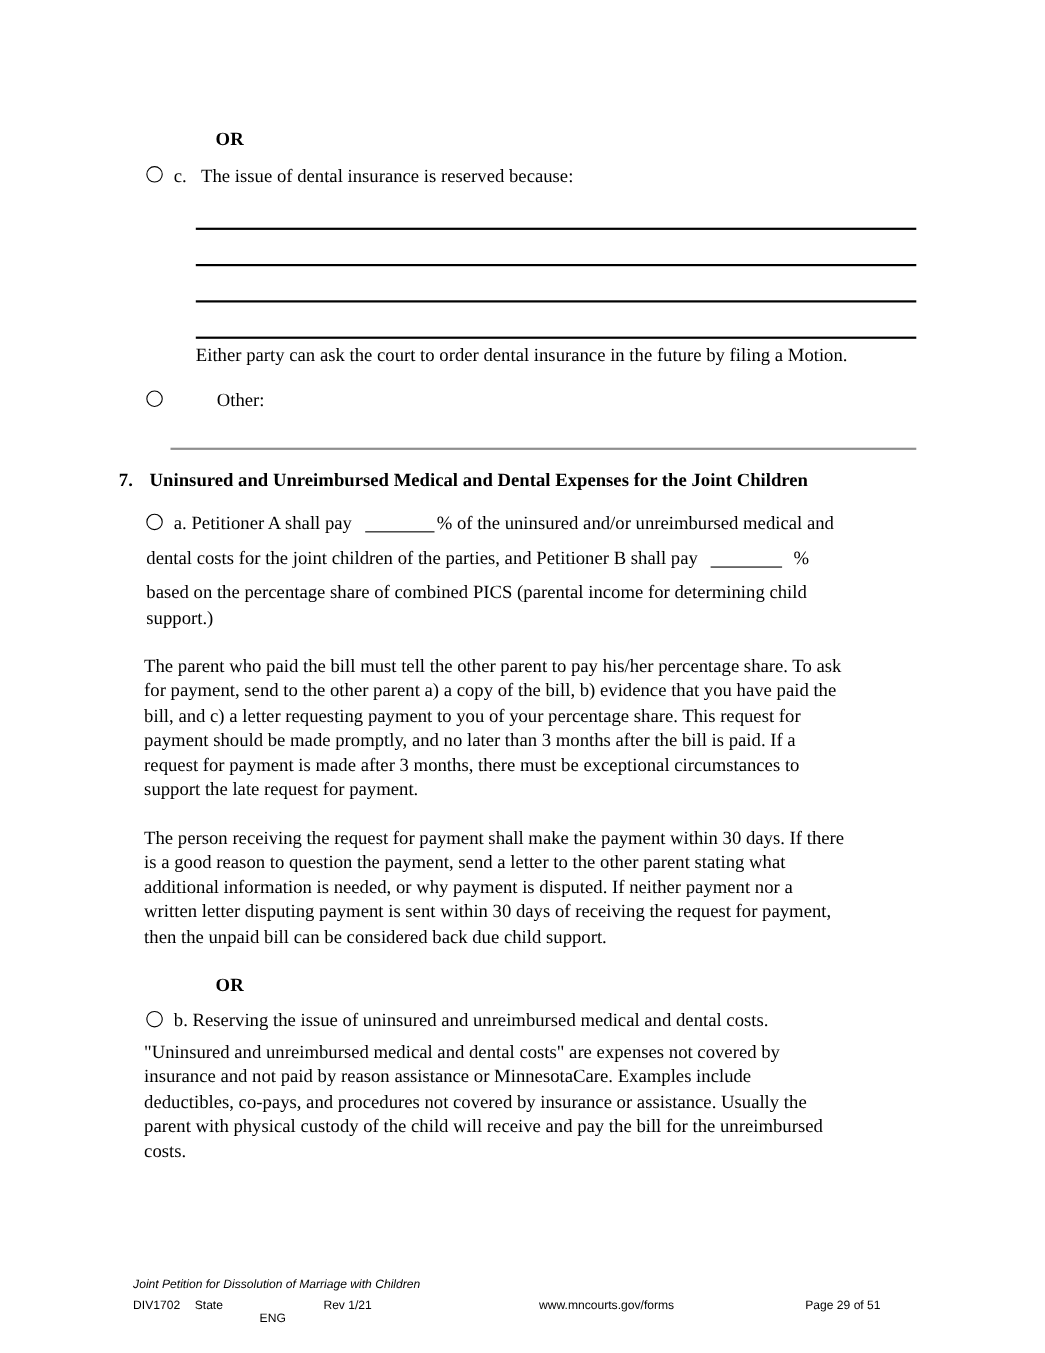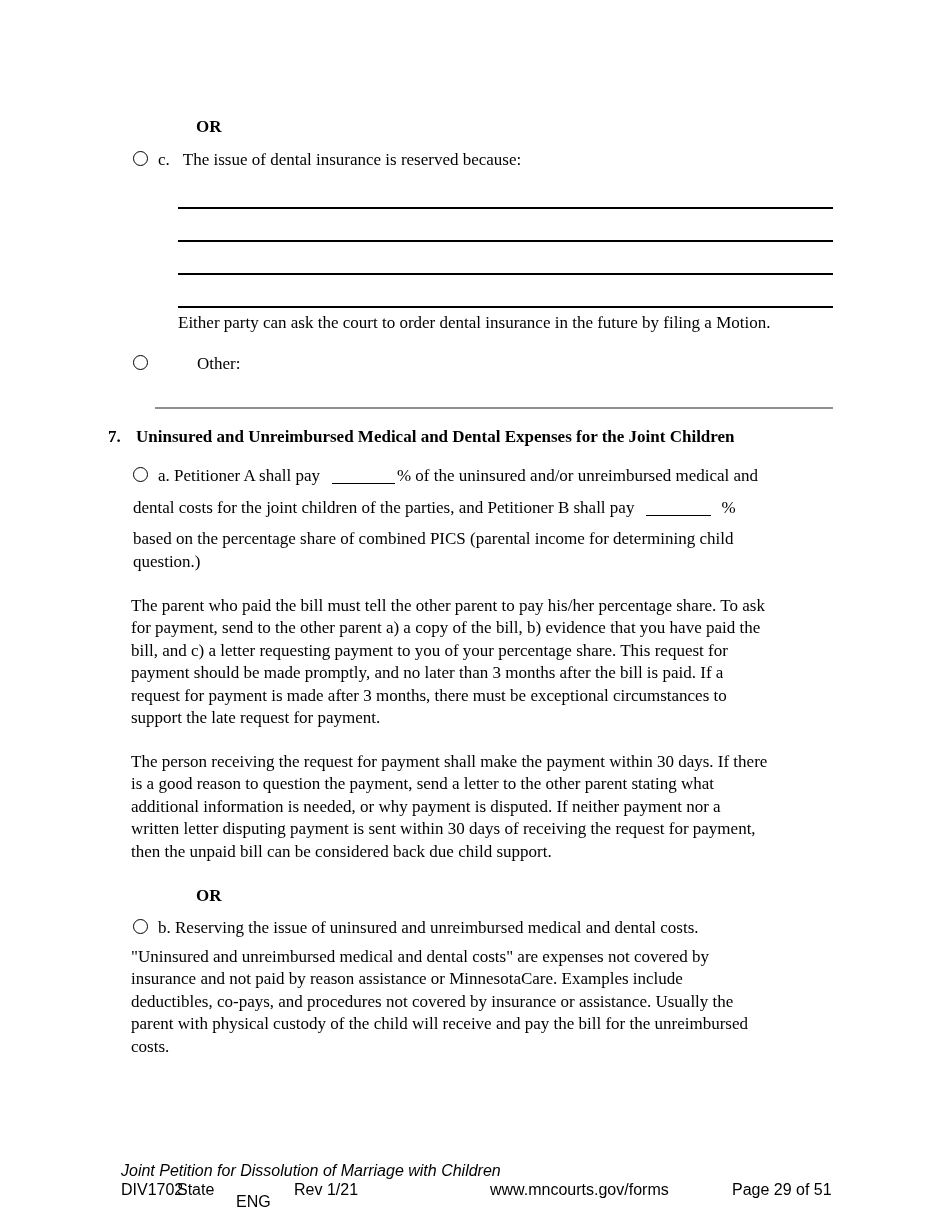--- a/index.html
+++ b/index.html
@@ -38,21 +38,21 @@
     border-top:2px solid #000;
   }
   .gray-divider{
     position:absolute;left:155px;width:678px;height:2px;
     background:#8f8f8f;
   }
   .para .tline{line-height:22.4px;white-space:nowrap;}
   .rest .tline{line-height:23px;white-space:nowrap;}
   .heading-row{display:flex;white-space:nowrap;}
   .heading-num{width:28px;flex:none;}
-  .footer{font-family:"Liberation Sans", sans-serif;font-size:16px;}
+  .footer{font-family:"Liberation Sans", sans-serif;font-size:11px;}
   .footer-title{font-style:italic;}
 </style>
 </head>
 <body>
 
 <div class="page">
 
   <div class="abs bold" style="left:196px;top:117px;">OR</div>
 
   <div class="abs opt-row" style="left:133px;top:150px;">
@@ -88,21 +88,21 @@
   </div>
 
   <div class="abs opt-row" style="left:133px;top:498px;">
     <span>dental costs for the joint children of the parties, and Petitioner B shall pay</span>
     <span class="fill-blank blank-b"></span>
     <span class="after-blank-sp">%</span>
   </div>
 
   <div class="abs rest" style="left:133px;top:527px;">
       <div class="tline">based on the percentage share of combined PICS (parental income for determining child</div>
-      <div class="tline">question.)</div>
+      <div class="tline">support.)</div>
     </div>
 
   <div class="abs para" style="left:131px;top:595px;">
       <div class="tline">The parent who paid the bill must tell the other parent to pay his/her percentage share. To ask</div>
       <div class="tline">for payment, send to the other parent a) a copy of the bill, b) evidence that you have paid the</div>
       <div class="tline">bill, and c) a letter requesting payment to you of your percentage share. This request for</div>
       <div class="tline">payment should be made promptly, and no later than 3 months after the bill is paid. If a</div>
       <div class="tline">request for payment is made after 3 months, there must be exceptional circumstances to</div>
       <div class="tline">support the late request for payment.</div>
     </div>

